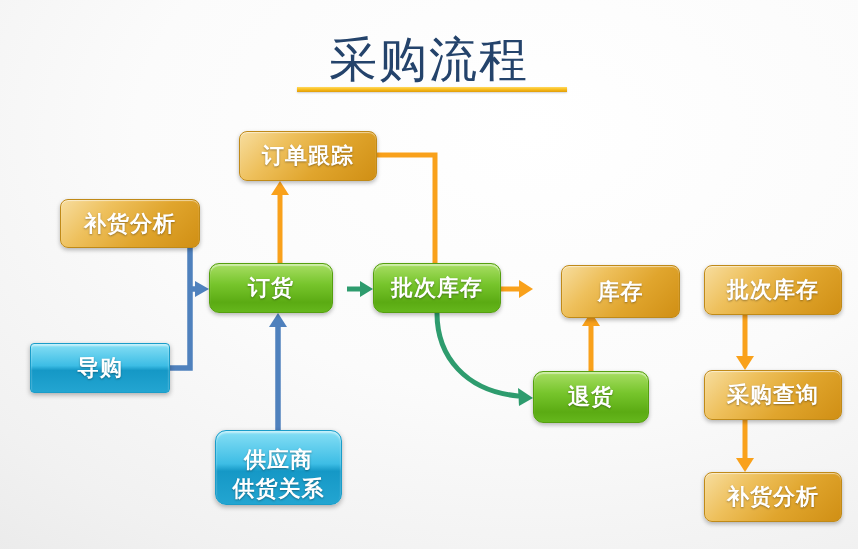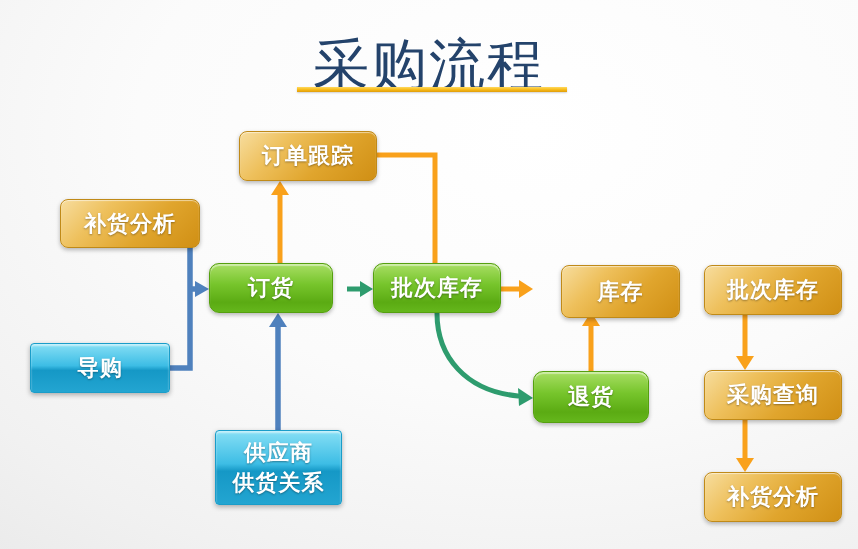--- a/index.html
+++ b/index.html
@@ -8,21 +8,21 @@
     font-family:"Liberation Sans","DejaVu Sans",sans-serif;
     background:radial-gradient(ellipse 115% 120% at 62% 24%, #ffffff 0%, #fbfbfb 40%, #f1f1f1 70%, #e4e4e4 100%);
     position:relative;
   }
   .stage{position:absolute;inset:0;}
 
   .title{
     position:absolute;left:0;right:0;top:28px;
     text-align:center;
     font-family:"Liberation Serif","DejaVu Serif",serif;
-    font-size:56px;
+    font-size:48px;
     color:var(--title-text,#24436B);
     letter-spacing:2px;
   }
   .title-underline{
     position:absolute;left:297px;top:87px;width:270px;height:5px;
     background:linear-gradient(180deg,#ffd95e 0%,var(--underline-gold,#F7B916) 55%,#e09d0a 100%);
     box-shadow:0 1px 2px rgba(0,0,0,0.18);
   }
 
   .node{
@@ -44,21 +44,21 @@
     border:1px solid #55a00f;
     border-radius:10px;
     box-shadow:0 2px 4px rgba(0,0,0,0.28), inset 0 2px 1px rgba(255,255,255,0.45);
   }
   .blue{
     background:linear-gradient(180deg,#86dff5 0%,#3dbde5 45%,#1598c6 55%,#23a5d1 100%);
     border:1px solid #1a9dc9;
     border-radius:4px;
     box-shadow:0 2px 5px rgba(0,0,0,0.30), inset 0 2px 2px rgba(255,255,255,0.55);
   }
-  .blue.big{border-radius:4px;}
+  .blue.big{border-radius:11px;align-items:flex-end;}
 
   svg.edges{position:absolute;left:0;top:0;pointer-events:none;}
   .stroke-orange{stroke:var(--arrow-orange,#F9A11B);fill:none;}
   .fill-orange{fill:var(--arrow-orange,#F9A11B);stroke:none;}
   .stroke-blue{stroke:var(--arrow-blue,#4F81BD);fill:none;}
   .fill-blue{fill:var(--arrow-blue,#4F81BD);stroke:none;}
   .stroke-teal{stroke:var(--arrow-teal,#2E9C6E);fill:none;}
   .fill-teal{fill:var(--arrow-teal,#2E9C6E);stroke:none;}
 </style>
 </head>

